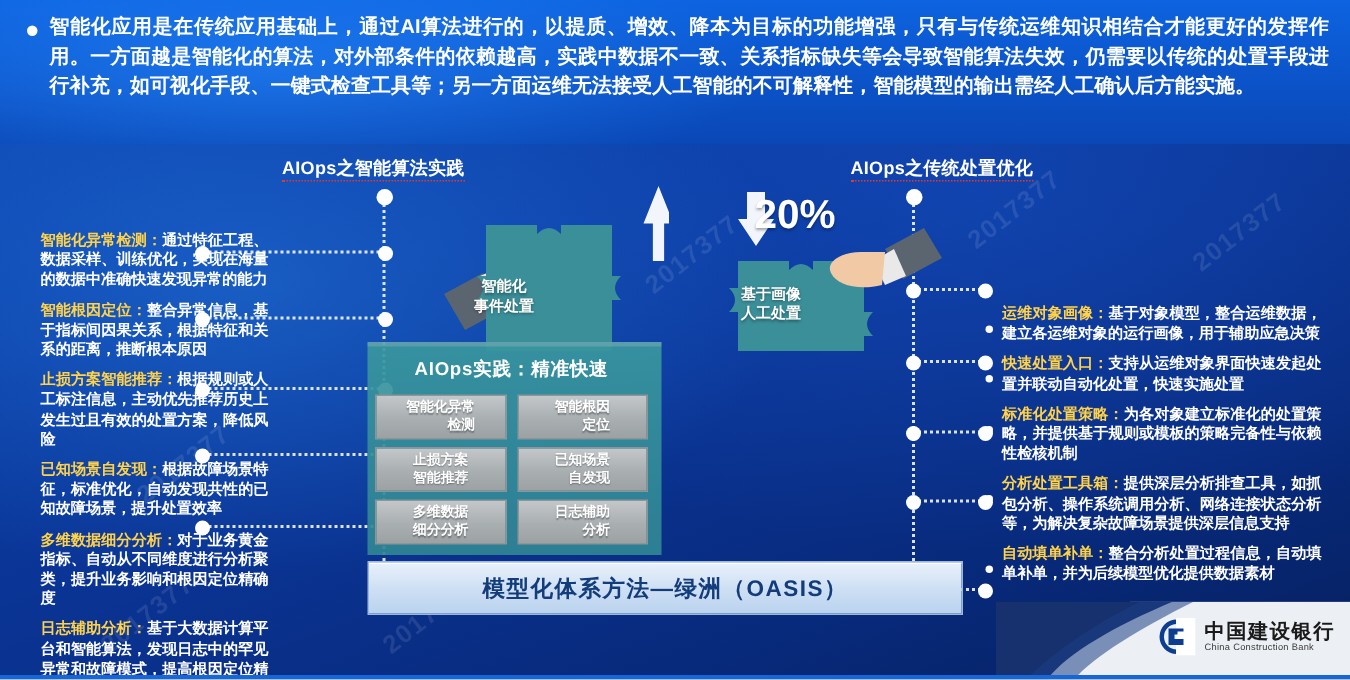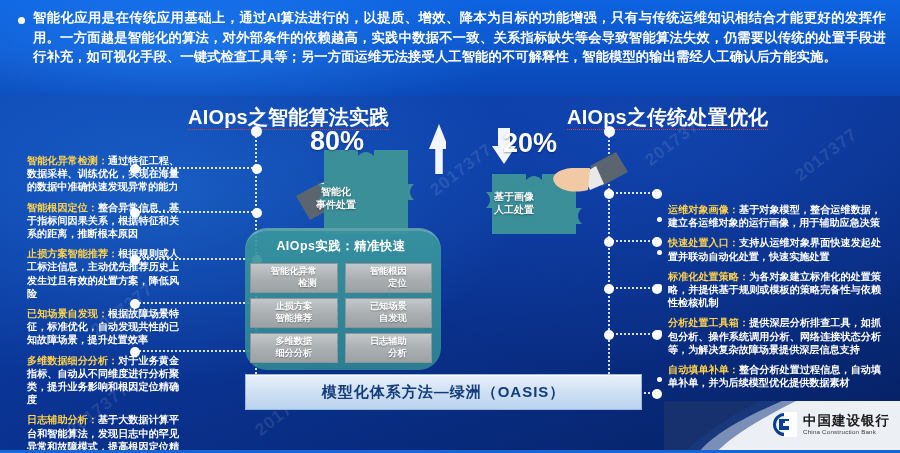--- a/index.html
+++ b/index.html
@@ -54,21 +54,21 @@
     line-height: 19.6px;
     font-weight: bold;
     color: #ffffff;
     letter-spacing: 0.1px;
     text-align: justify;
   }
 
   
   .sec-title {
     position: absolute;
-    font-size: 20px;
+    font-size: 12px;
     font-weight: bold;
     color: #ffffff;
     white-space: nowrap;
     letter-spacing: 0.2px;
   }
   .sec-title .ul {
     border-bottom: 1.6px dotted #e03a2f;
     padding-bottom: 1px;
   }
   #title-left  { left: 188px; top: 104px; }
@@ -141,21 +141,20 @@
   #puz-label-left  { left: 316px; top: 186px; }
   #puz-label-right { left: 494px; top: 191px; }
 
   
   .panel {
     position: absolute;
     top: 228px; height: 142px;
     background: linear-gradient(180deg, rgba(56,150,158,0.92) 0%, rgba(48,133,148,0.92) 100%);
     border-top: 3px solid rgba(255,255,255,0.22);
     padding: 7px 9px 9px 5px;
-    border-radius: 22px;
   }
   #panel-left  { left: 245px; width: 196px; }
   #panel-right { left: 446px; width: 196px; }
   .panel-title {
     text-align: center;
     font-size: 12.4px; font-weight: bold; color: #ffffff;
     letter-spacing: 0.5px;
     margin-bottom: 8px;
   }
   .chip-grid {
@@ -322,21 +321,20 @@
 
       <path d="M0 76 L26 62 L40 86 L14 100 Z" fill="#5a6570"></path>
       <path d="M24 64 L38 58 L46 74 L32 82 Z" fill="#e9e9ea"></path>
       <path d="M40 58 C56 54 70 58 74 66 C78 74 66 80 54 80 L38 80 Z" fill="#f2c9a5"></path>
 
       <g fill="#3b8f99">
         <path d="M28 30 L62 30 L62 36 Q70 28 78 36 L78 30 L112 30 L112 64 L118 64 Q110 72 118 80 L112 80 L112 114 L28 114 L28 80 L22 80 Q30 72 22 64 L28 64 Z"></path>
       </g>
     </svg>
   </div>
-  <div class="pct" id="pct-left">80%</div>
   <div class="puz-label" id="puz-label-left">
     <div>智能化</div>
     <div>事件处置</div>
   </div>
 
   <div class="puzzle-wrap" id="puzzle-right">
     <svg width="160" height="120" viewBox="0 0 160 120">
 
       <path d="M28 8 L40 8 L40 26 L46 26 L34 44 L22 26 L28 26 Z" fill="#ffffff" opacity="0.95"></path>
 

